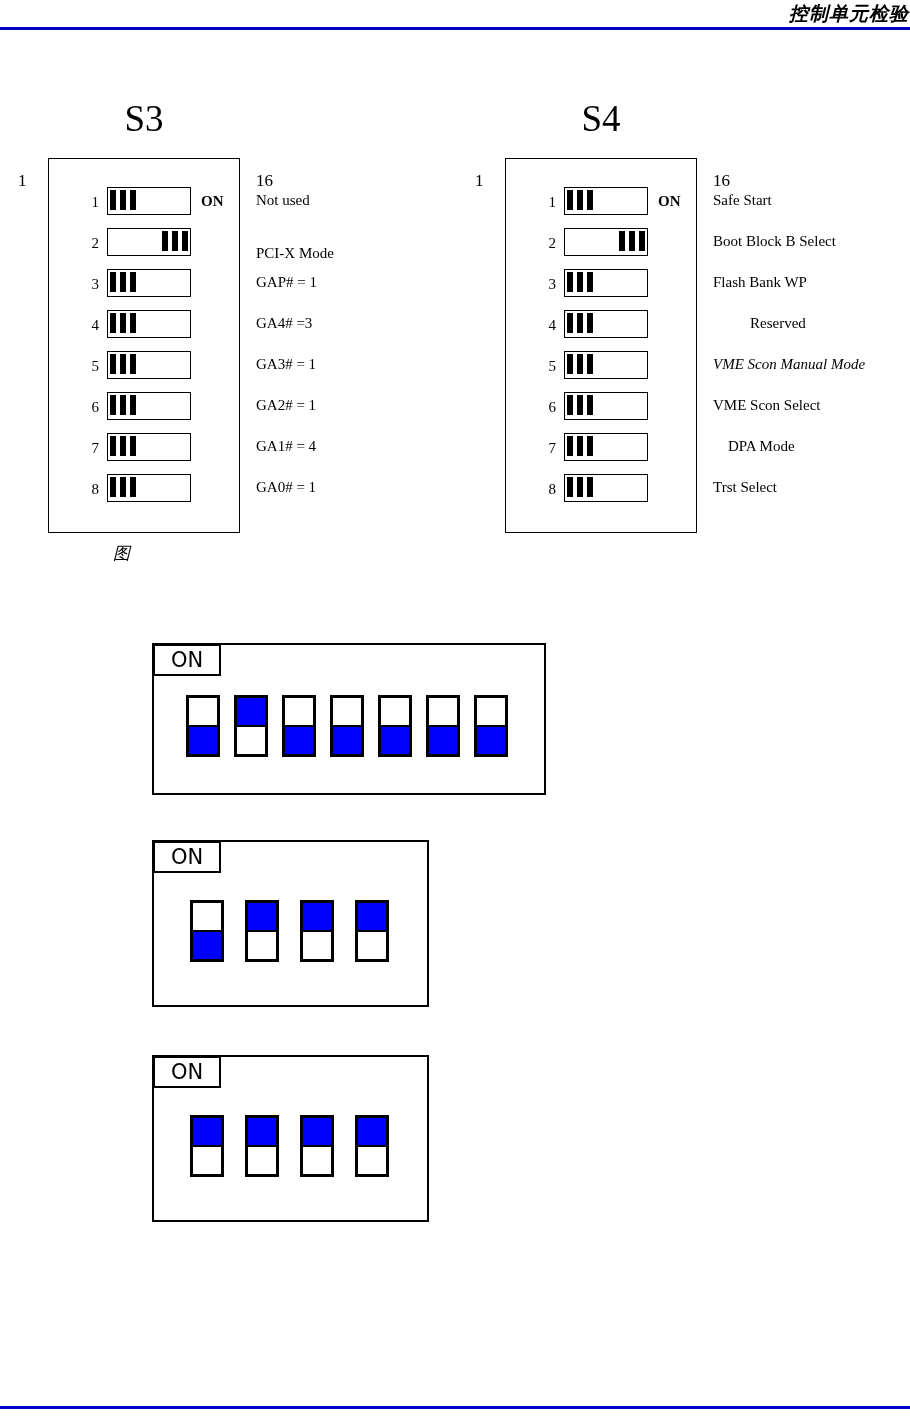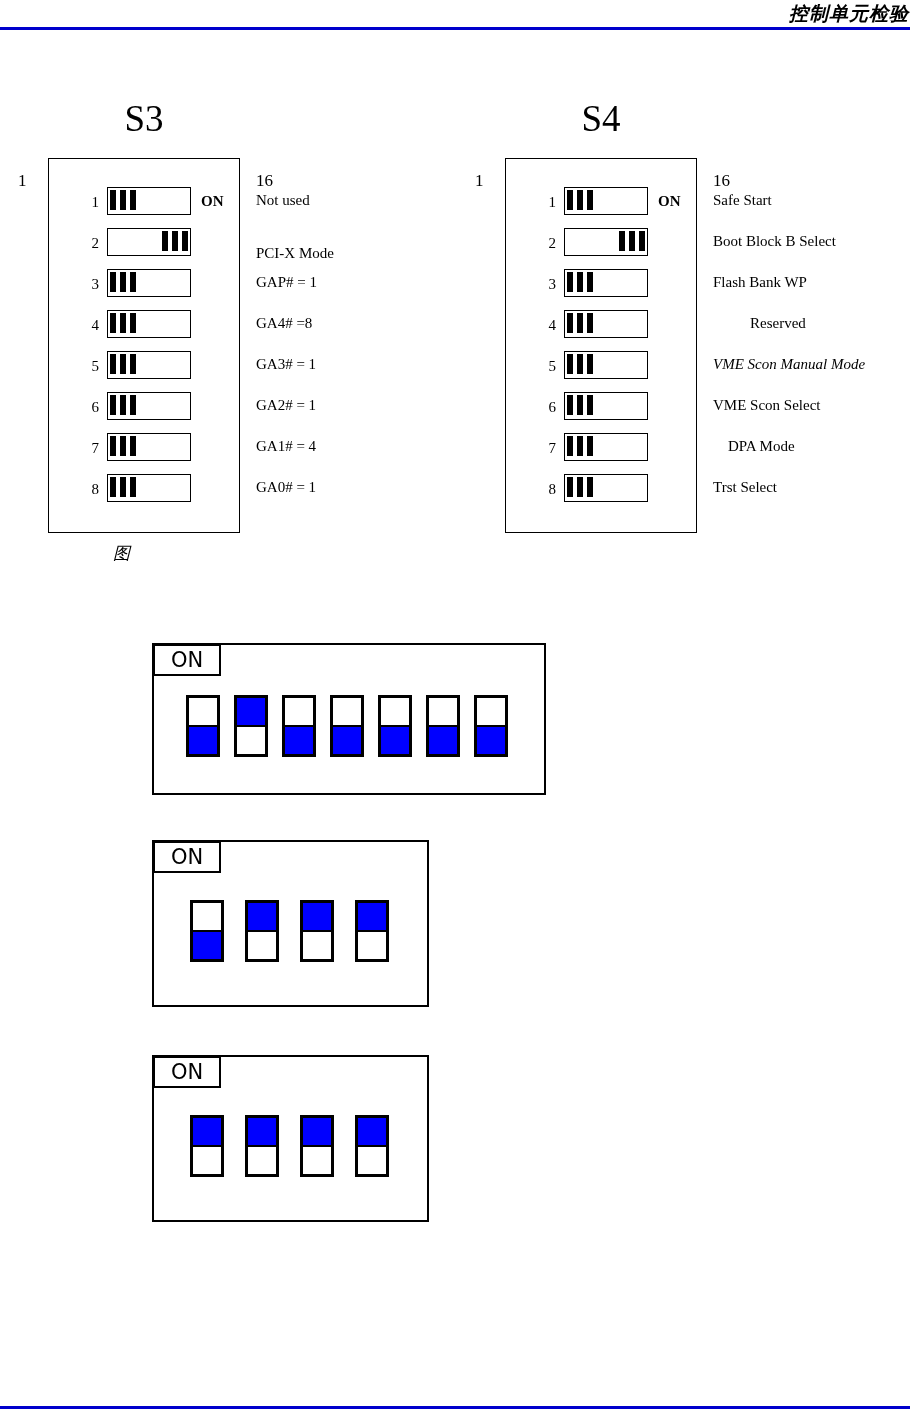--- a/index.html
+++ b/index.html
@@ -188,21 +188,21 @@
               <i></i>
               <i></i>
               <i></i>
             </div>
           </div>
         </div>
       </div>
       <div class="srow-label" style="left: 238px; top: 92px;">Not used</div>
       <div class="srow-label" style="left: 238px; top: 133px; margin-top: 12px;">PCI-X Mode</div>
       <div class="srow-label" style="left: 238px; top: 174px;">GAP# = 1</div>
-      <div class="srow-label" style="left: 238px; top: 215px;">GA4# =8</div>
+      <div class="srow-label" style="left: 238px; top: 215px;">GA4# =3</div>
       <div class="srow-label" style="left: 238px; top: 256px;">GA3# = 1</div>
       <div class="srow-label" style="left: 238px; top: 297px;">GA2# = 1</div>
       <div class="srow-label" style="left: 238px; top: 338px;">GA1# = 4</div>
       <div class="srow-label" style="left: 238px; top: 379px;">GA0# = 1</div>
       <div class="sblock-caption" style="left: 95px; top: 445px;">图</div>
     </div>
     <div class="sblock" style="left: 475px; top: 100px; width: 458px; height: 493px;">
       <div class="sblock-title" style="left: -30px; width: 312px;">S4</div>
       <div class="sblock-pin1" style="left: 0px; top: 72px;">1</div>
       <div class="sblock-pin16" style="left: 238px; top: 72px;">16</div>

